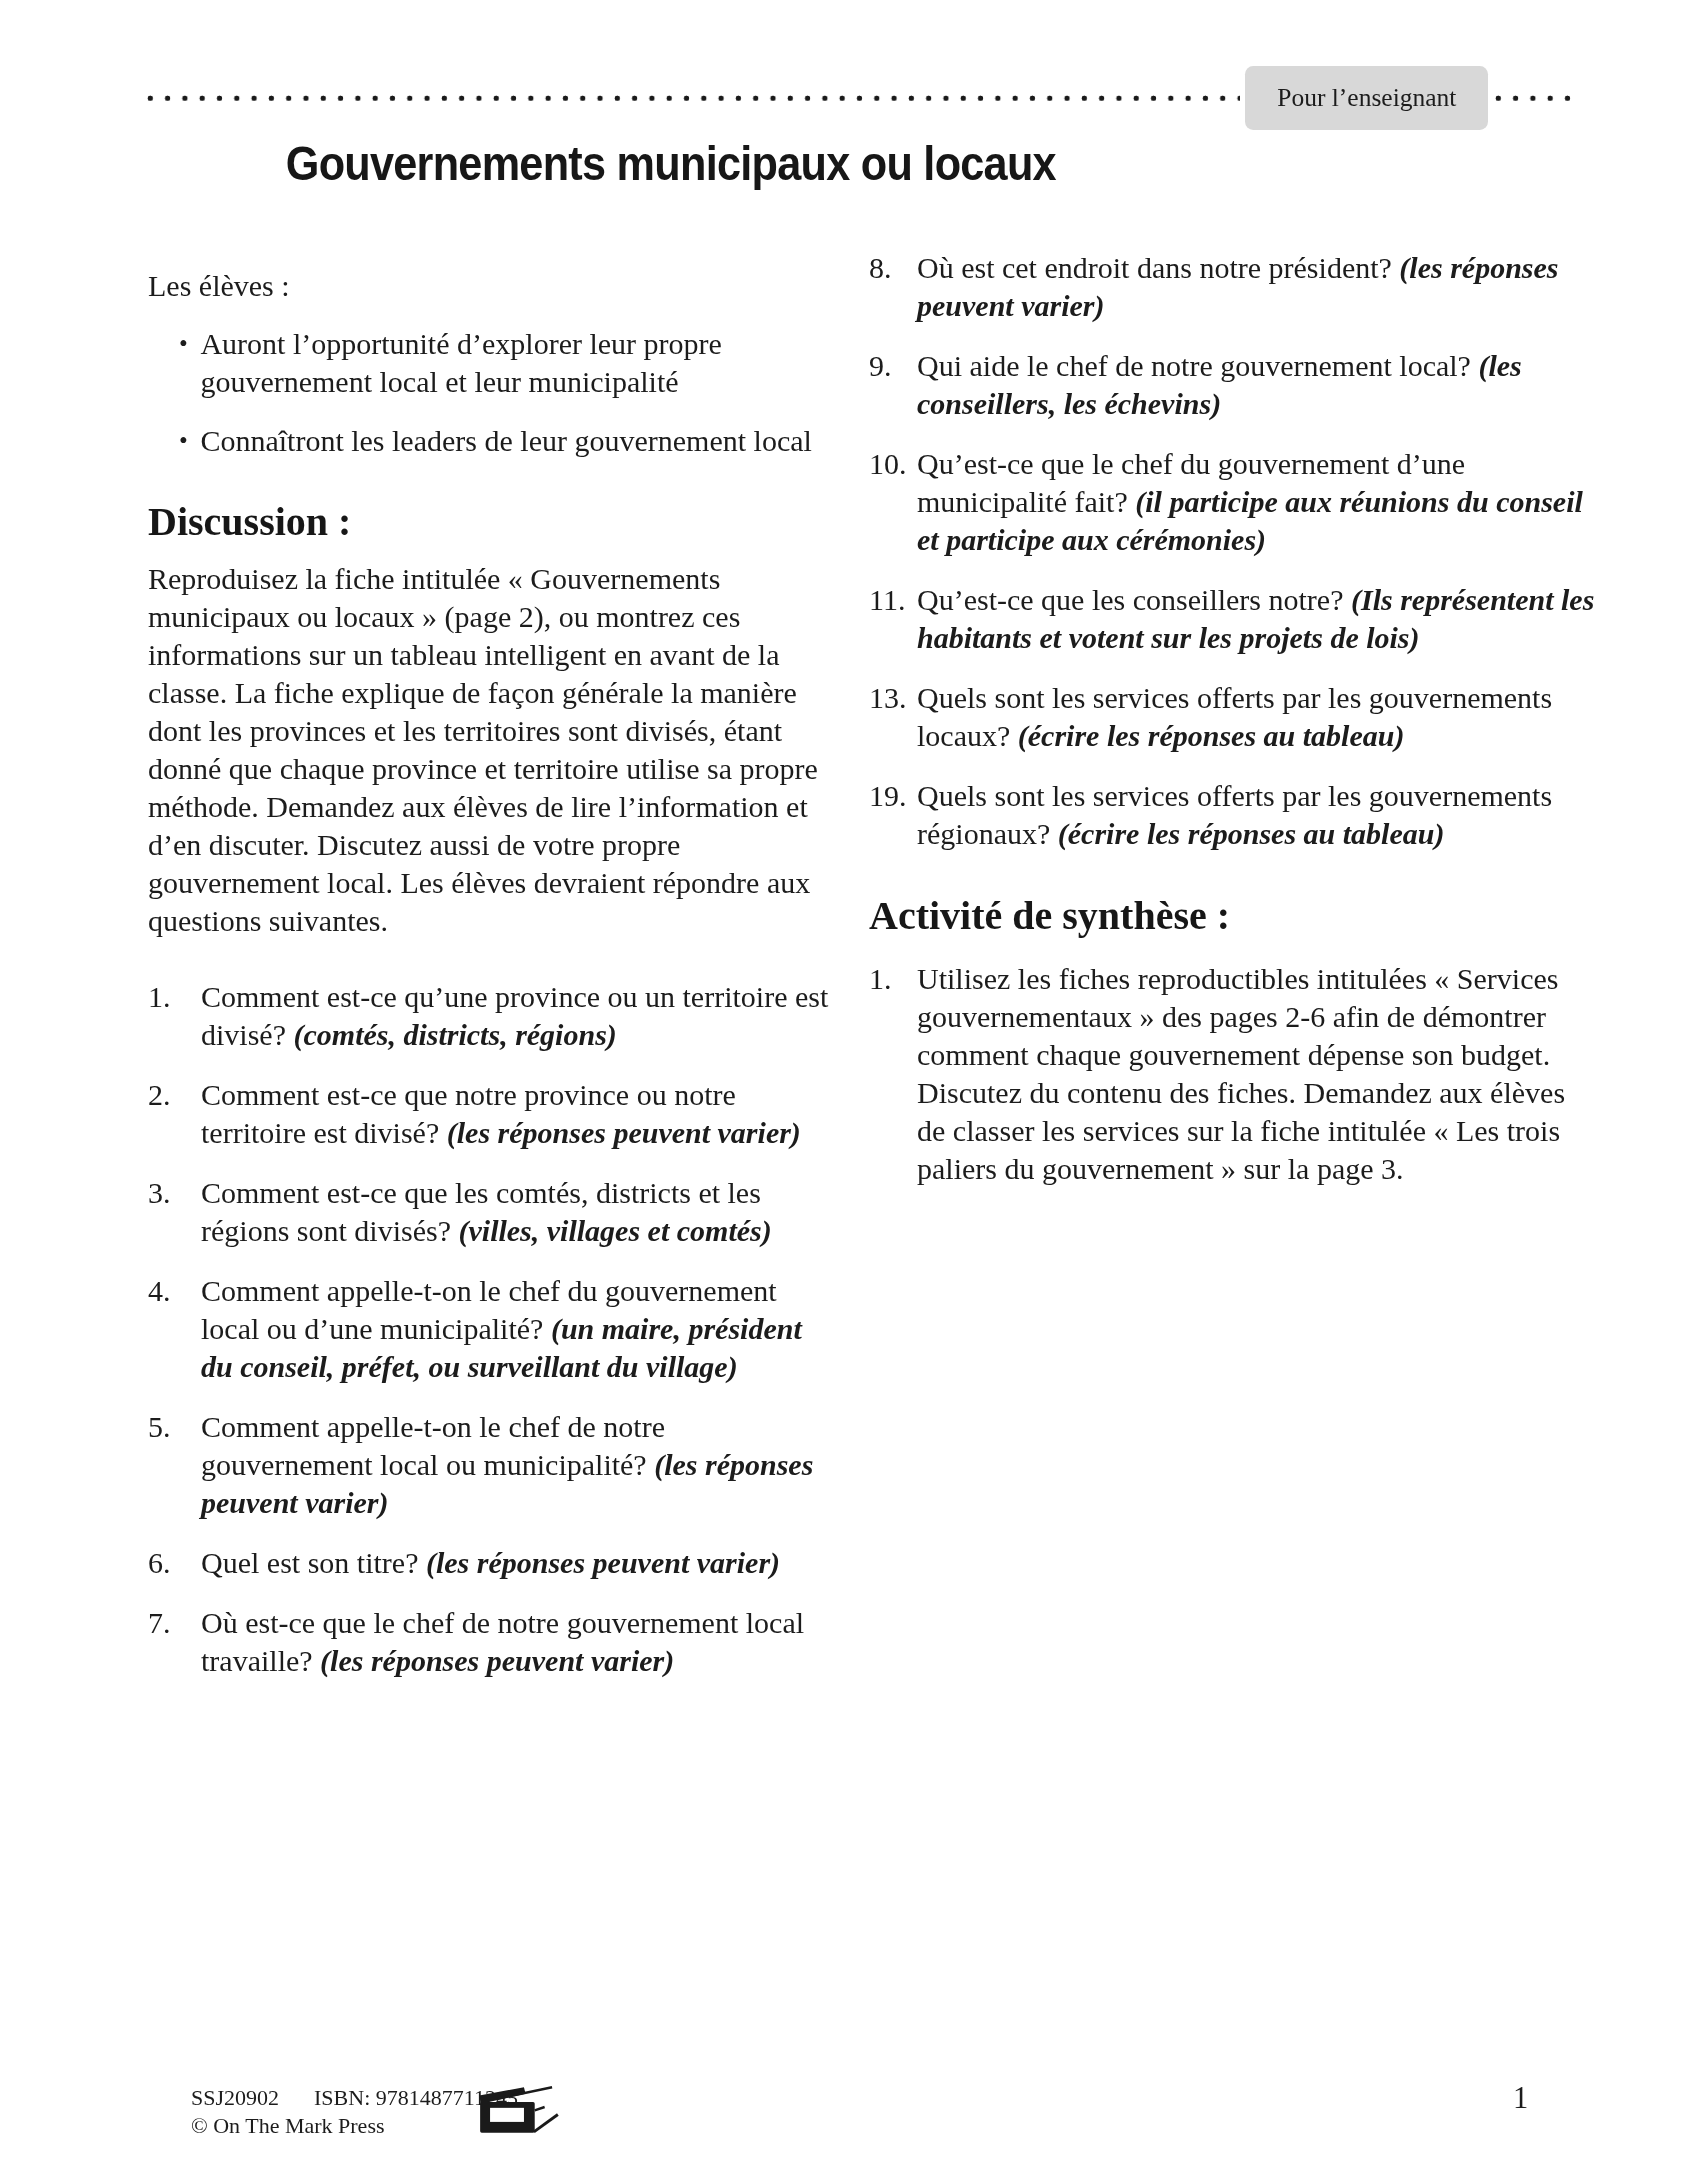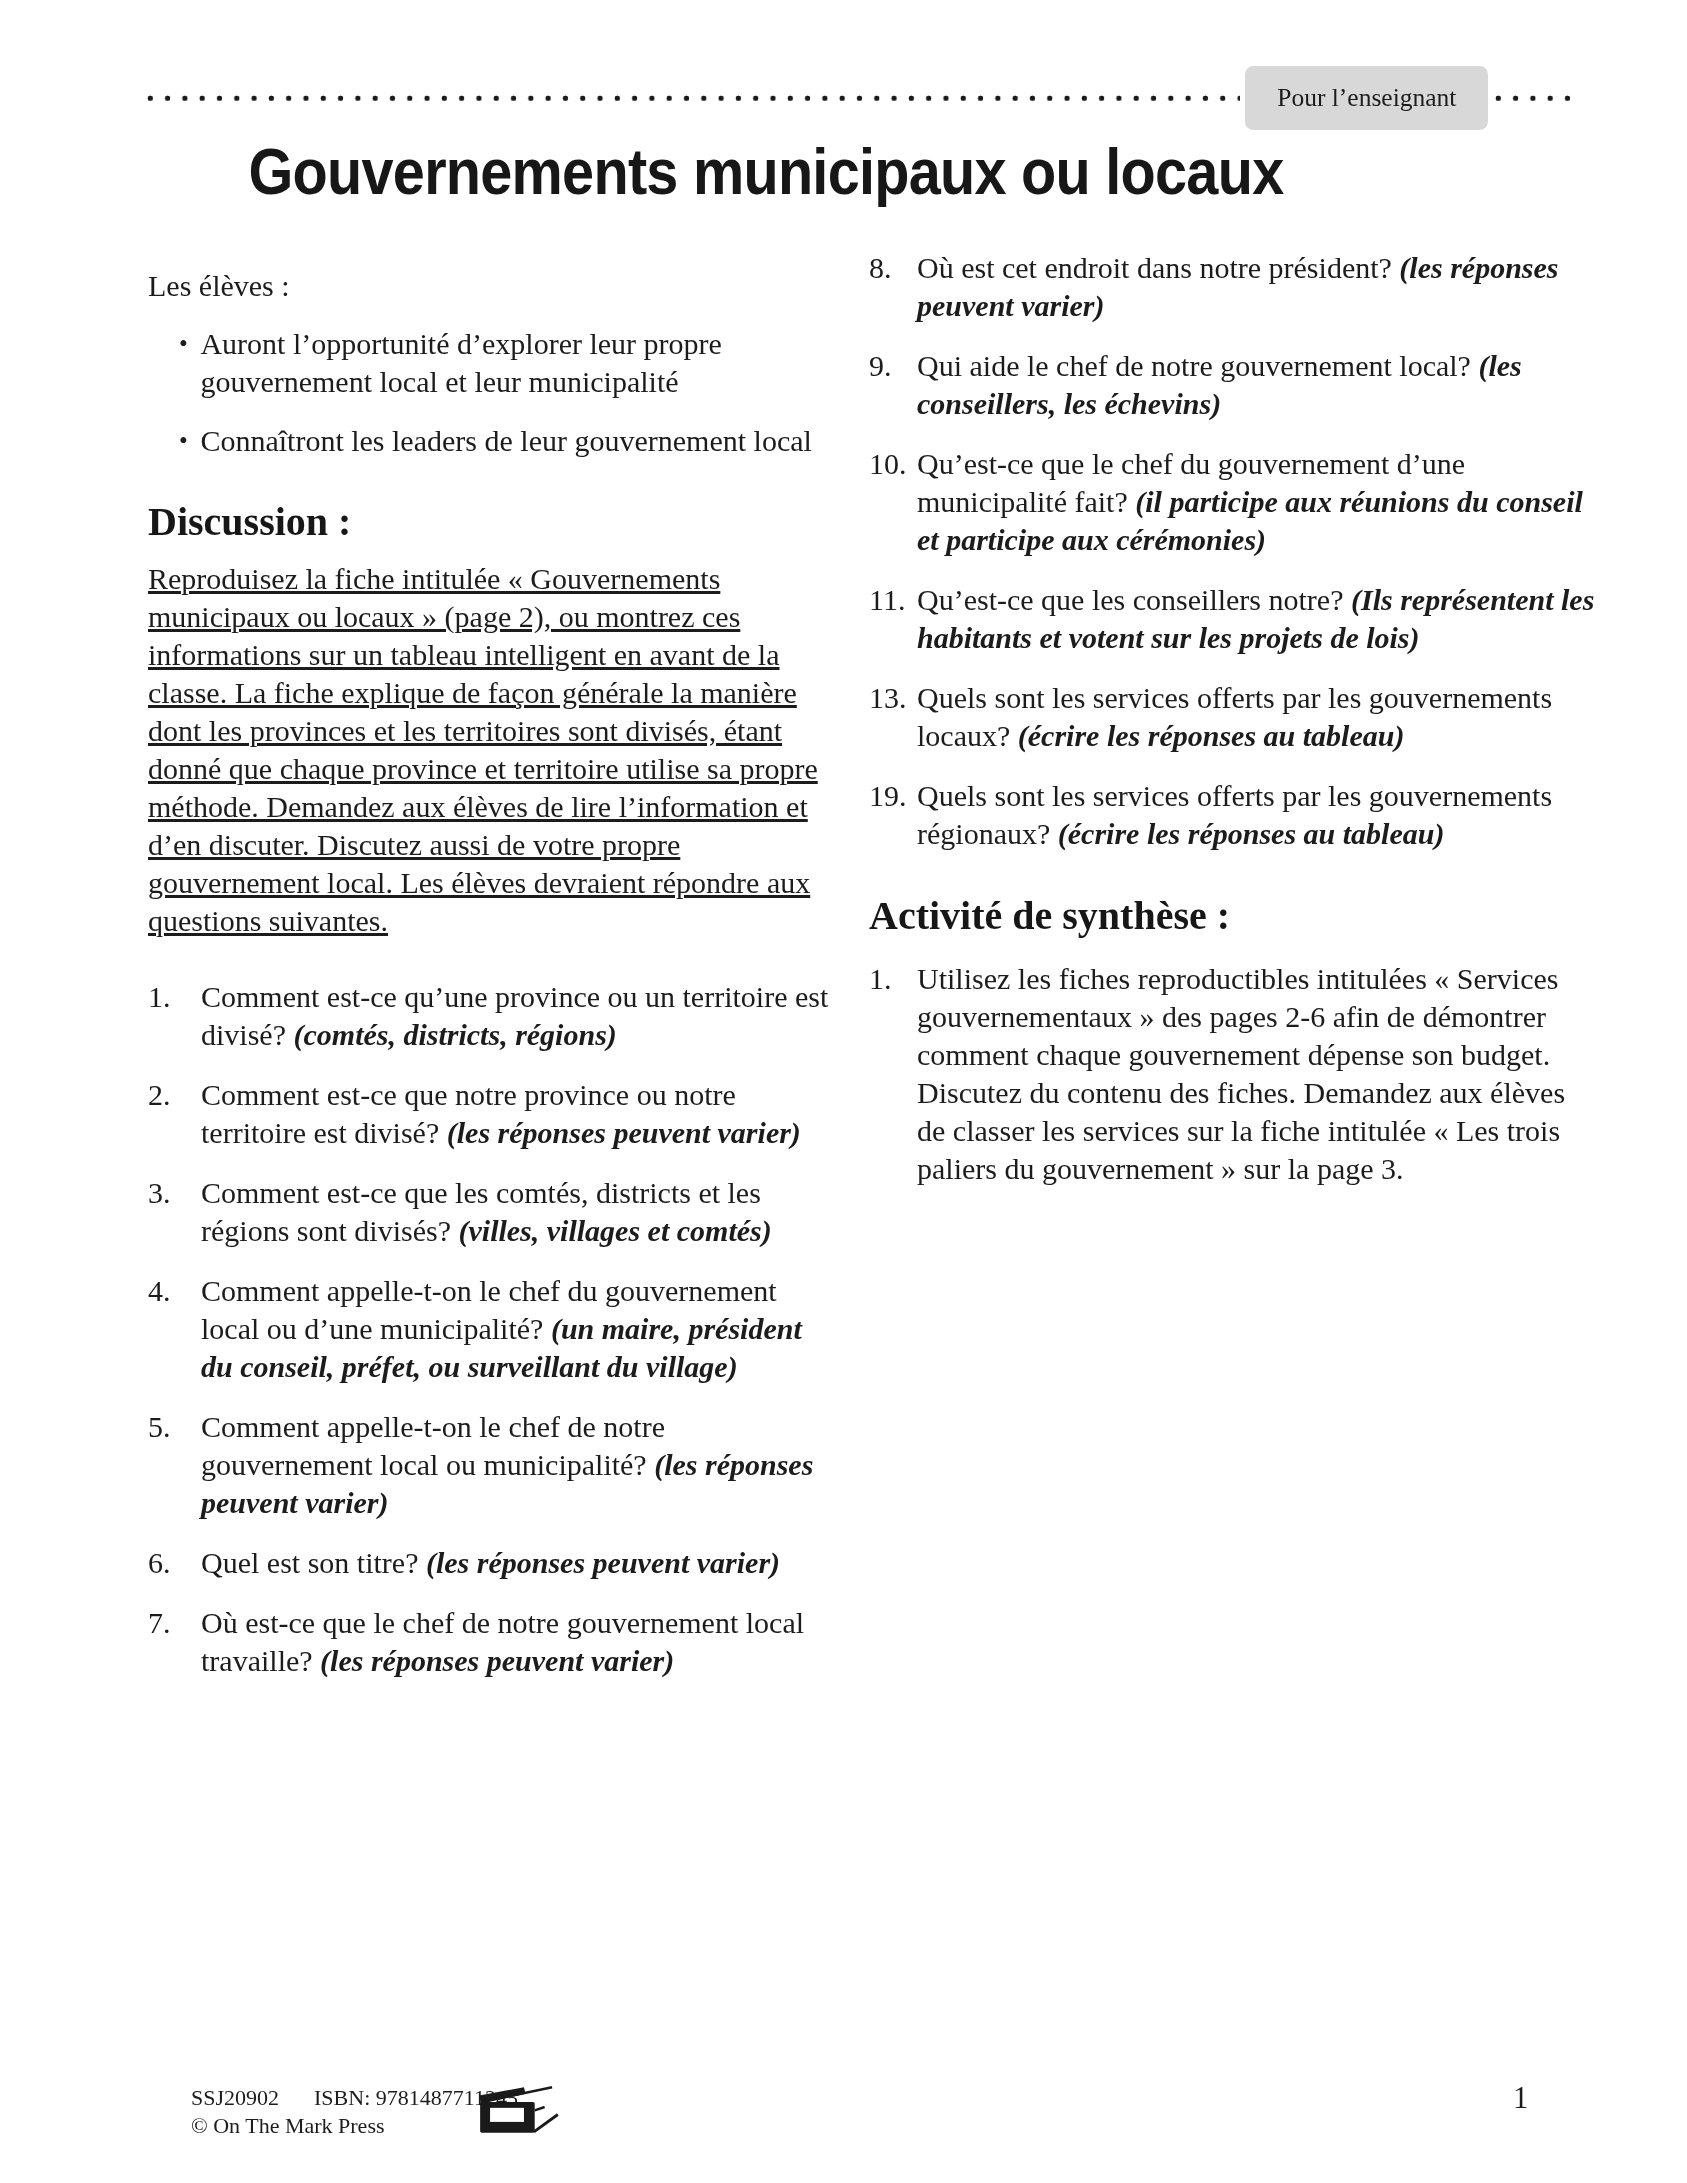--- a/index.html
+++ b/index.html
@@ -25,23 +25,23 @@
   .teacher-tag {
     flex:none; margin:0 6.6px 0 5px; height:64px;
     background:#d8d8d8; border-radius:8.2px;
     display:flex; align-items:center; padding:0 32px;
     font-size:25.5px; color:#1c1c1c; white-space:nowrap;
   }
 
   
   .page-title {
     position:absolute; top:137px; left:0; width:1341px;
-    text-align:right;
+    text-align:center;
     font-family:"Liberation Sans", sans-serif;
-    font-weight:700; font-size:64px; line-height:1.12;
+    font-weight:700; font-size:48px; line-height:1.12;
     color:#171717;
   }
   .page-title > span {
     display:inline-block; transform:scaleX(.9); transform-origin:center;
     letter-spacing:-0.8px; white-space:nowrap;
   }
 
   
   .columns {
     position:absolute; top:244px; left:148px; width:1450px;
@@ -55,21 +55,21 @@
   }
   .body-text { font-size:30px; line-height:38px; }
 
   p.intro { margin:23px 0 0 0; }
   ul.bullets { list-style:none; margin:20px 0 0 0; padding:0; }
   ul.bullets li { display:flex; margin-bottom:21.4px; }
   .bullet-marker { flex:none; width:21.4px; margin-left:31px; font-size:25px; line-height:38px; }
   .bullet-body { flex:1; }
 
   h2.discussion-h { margin-top:40px; }
-  p.para { margin:15px 0 0 0;text-decoration:underline; }
+  p.para { margin:15px 0 0 0; }
 
   ol.qlist { list-style:none; margin:0; padding:0; }
   ol.qlist.first-left { margin-top:38px; }
   ol.qlist li { display:flex; margin-bottom:22px; }
   .qnum { flex:none; }
   .col-left  .qnum { width:53px; }
   .col-right .qnum { width:48px; }
   .qtext { flex:1; }
   .ans { font-weight:bold; font-style:italic; }
 

